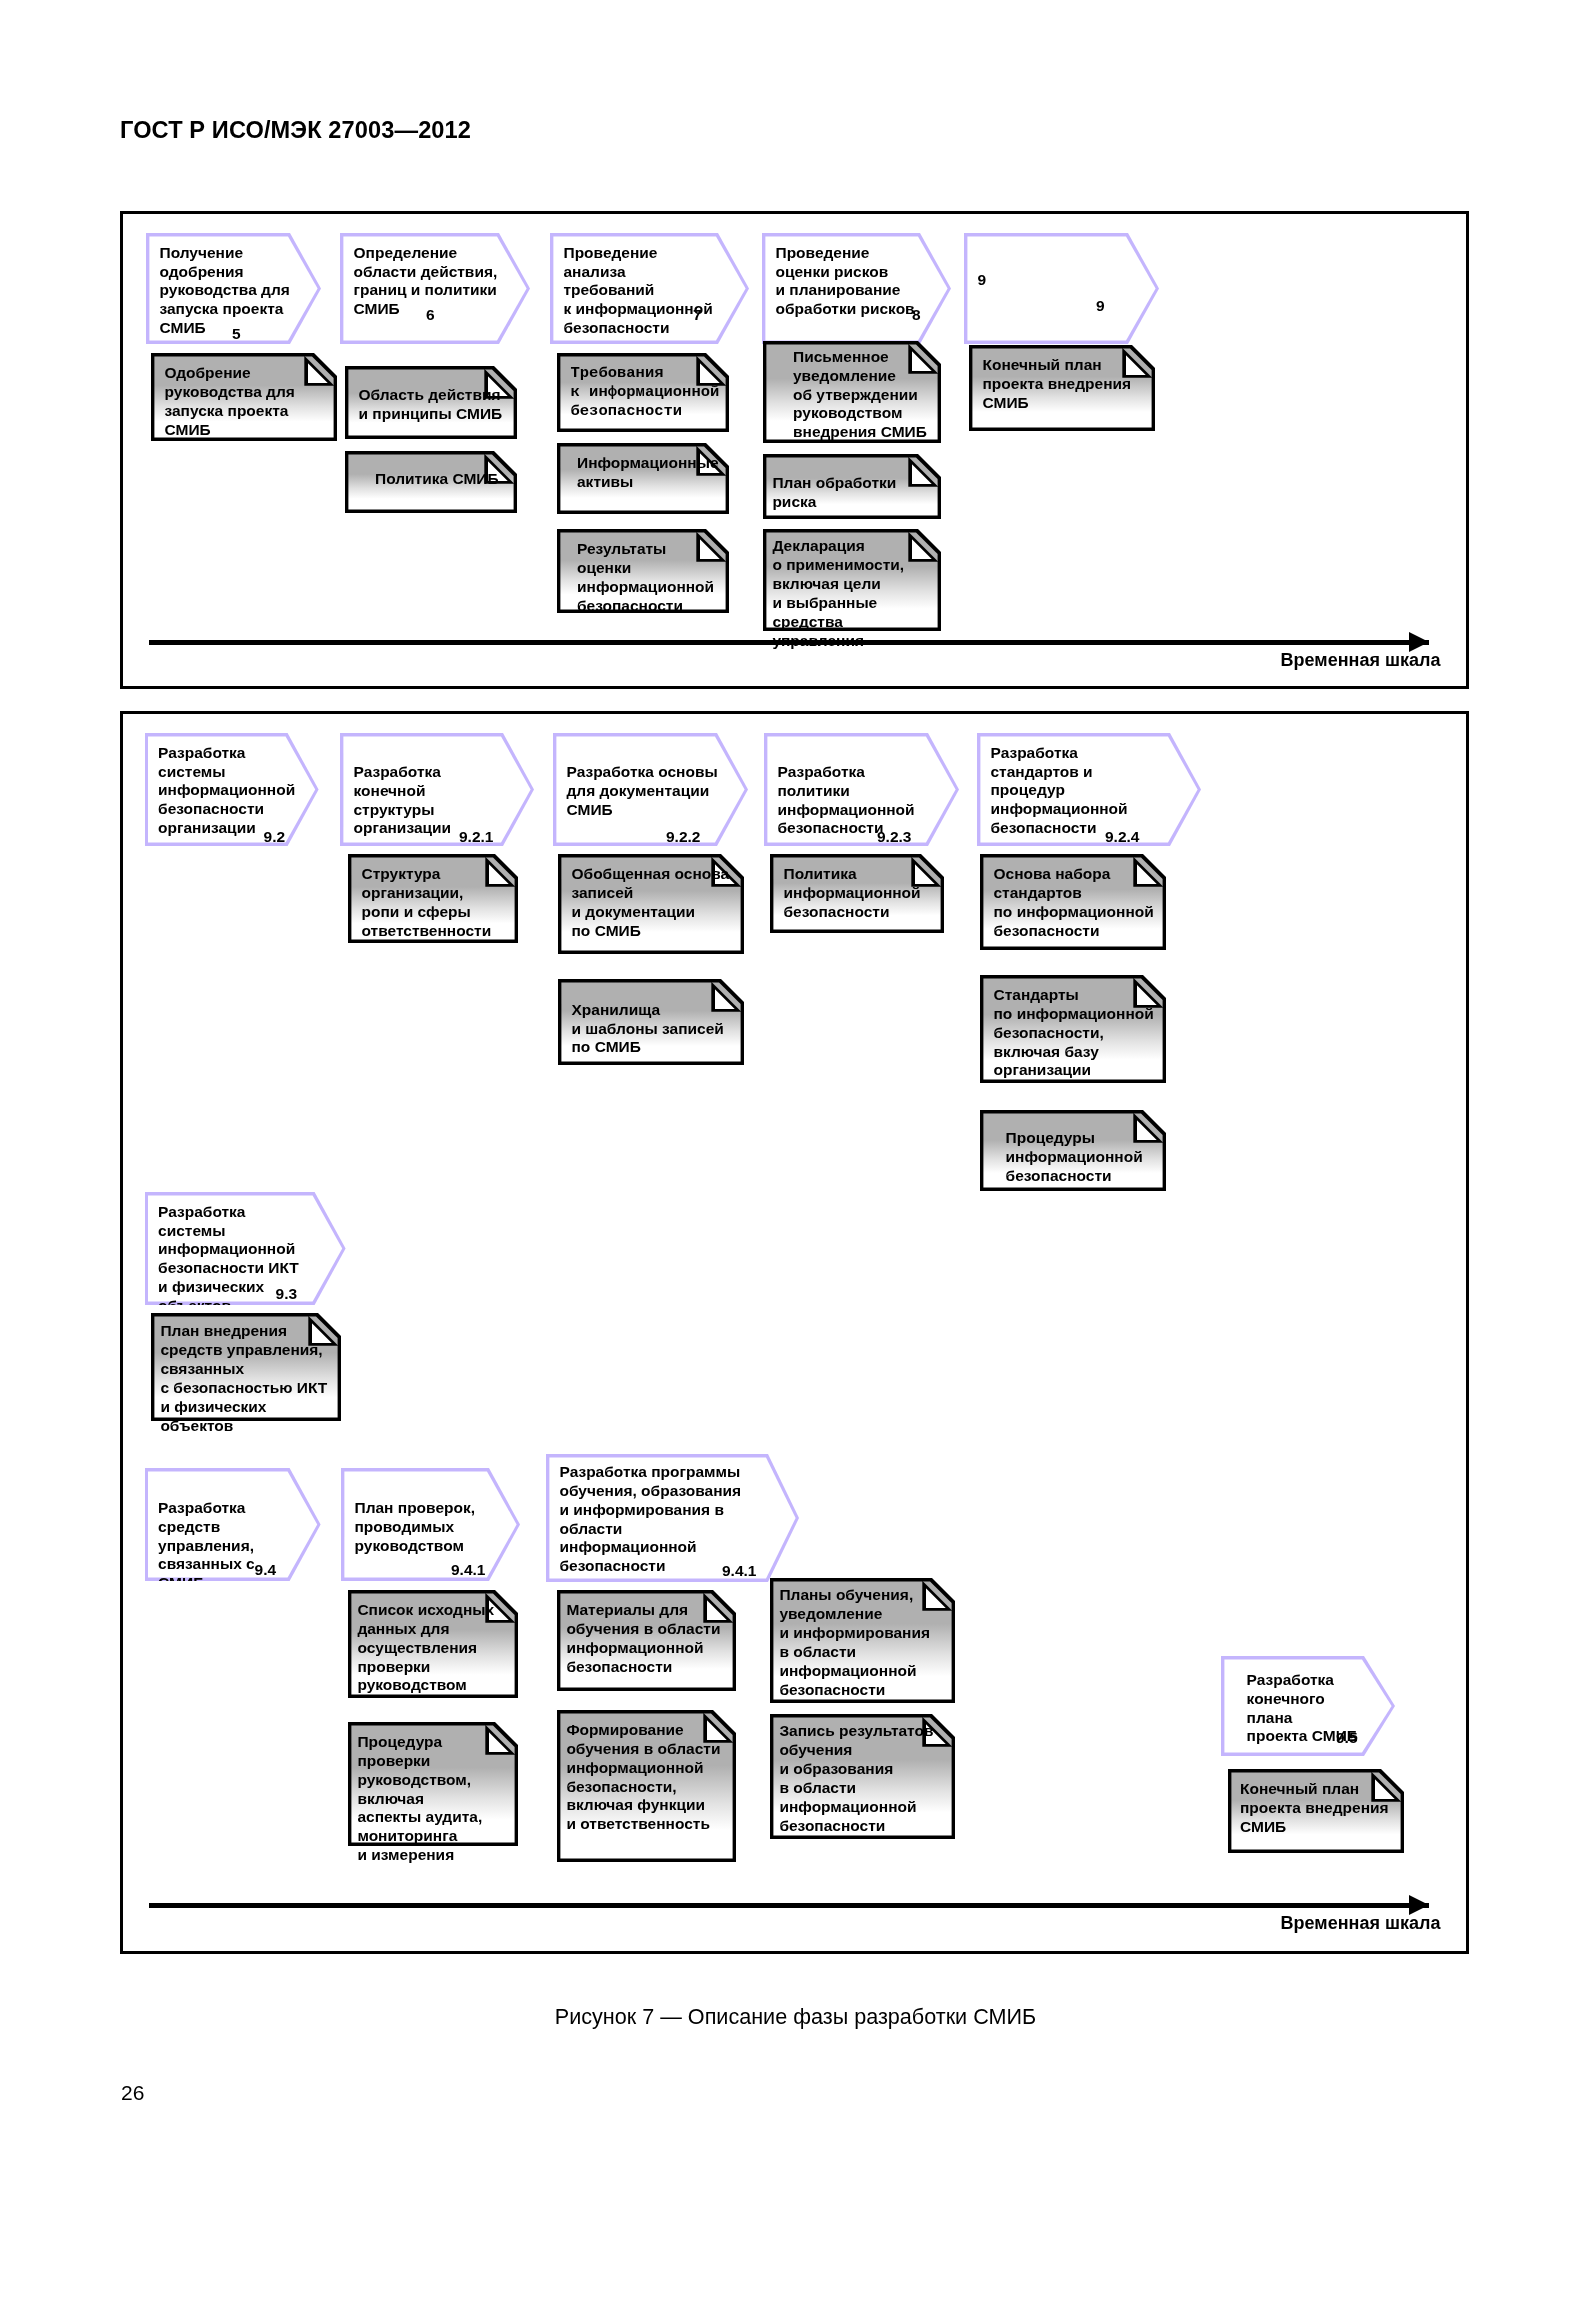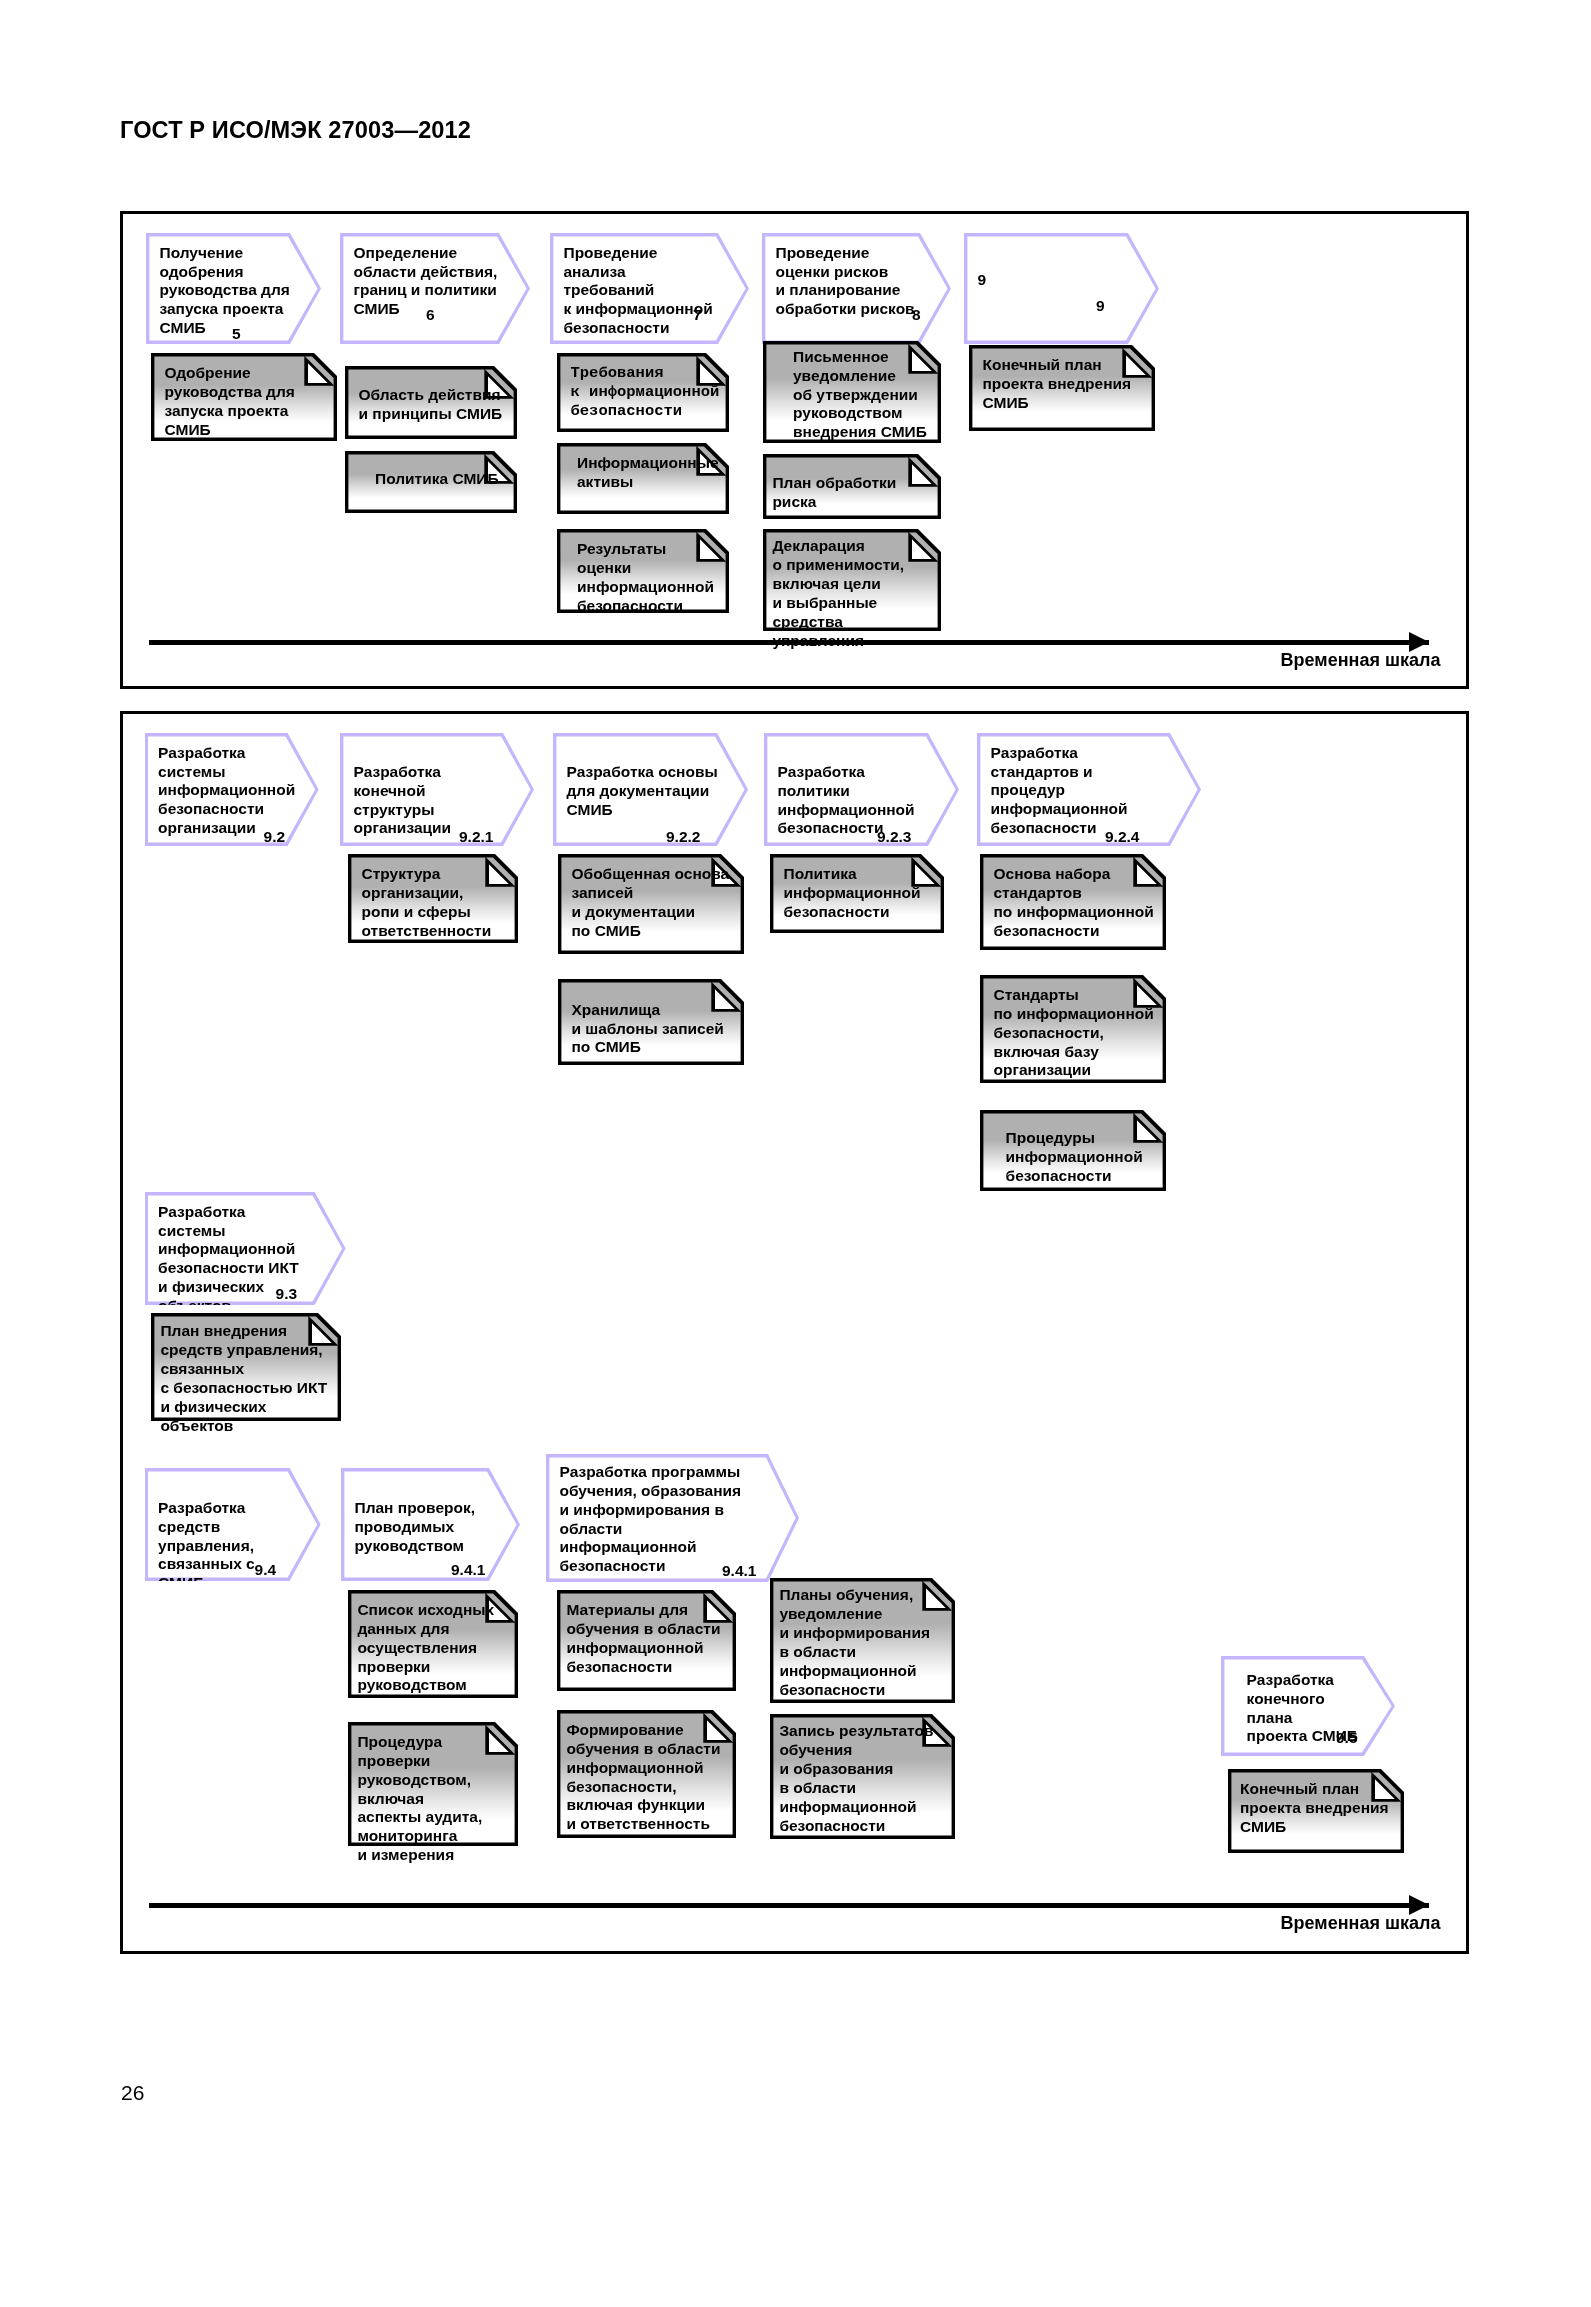--- a/index.html
+++ b/index.html
@@ -505,21 +505,21 @@
       <div class="doc-outer"></div>
         <div class="doc-inner"></div>
       <div class="fold" style="right:2.7px;">
           <i></i>
         </div>
       <div class="dtxt" style="left:9.4px;">Материалы для
 обучения в области
 информационной
 безопасности</div>
     </div>
-    <div class="doc" style="left:434px; top:996px; width:179px; height:128px;">
+    <div class="doc" style="left:434px; top:996px; width:179px; height:152px;">
       <div class="doc-outer"></div>
         <div class="doc-inner"></div>
       <div class="fold" style="right:2.7px;">
           <i></i>
         </div>
       <div class="dtxt" style="left:9.4px;">Формирование
 обучения в области
 информационной
 безопасности,
 включая функции
@@ -568,16 +568,17 @@
         </div>
       <div class="dtxt" style="left:12px;">Конечный план
 проекта внедрения
 СМИБ</div>
     </div>
 
     <div class="timeline" style="left:25.6px; top:1189px; width:1280px;"></div>
     <div class="timeline-label" style="right:25.6px; top:1199px;">Временная шкала</div>
   </div>
 
+  <div class="caption">Рисунок 7 — Описание фазы разработки СМИБ</div>
   <div class="folio">26</div>
 
 </div>
 
 
 </body></html>

